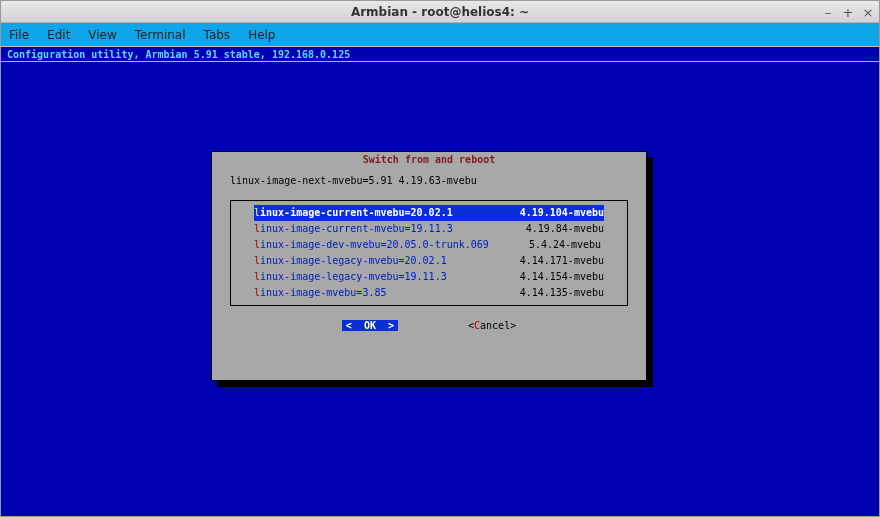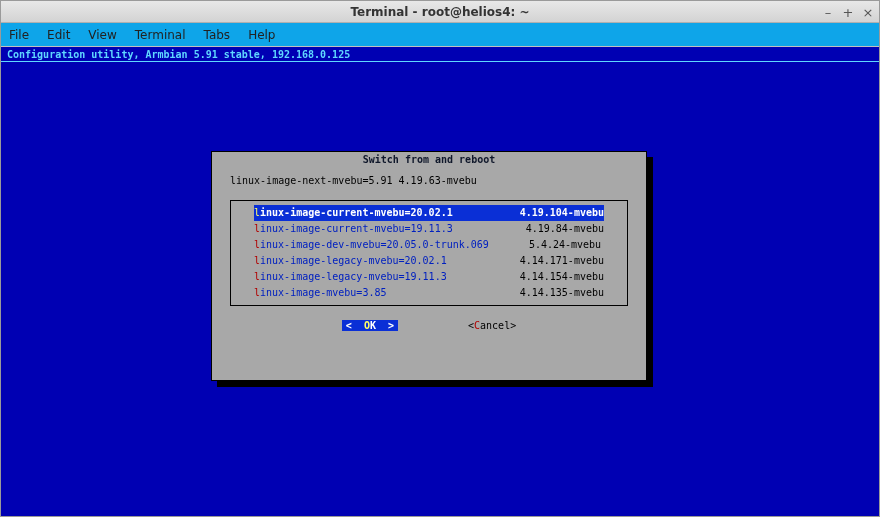--- a/index.html
+++ b/index.html
@@ -87,21 +87,21 @@
     position: absolute;
     left: 210px;
     top: 104px;
     width: 436px;
     height: 230px;
     background: #a8a8a8;
     border: 1px solid #000;
   }
   .dialog-title {
     text-align: center;
-    color: #0f172a;
+    color: #7f1d1d;
     font-weight: bold;
     padding-top: 2px;
     white-space: pre;
   }
   .dialog-subtitle {
     color: #000;
     padding: 10px 18px 0 18px;
     white-space: pre;
   }
   .listbox {
@@ -142,21 +142,21 @@
   .btn-ok .hot { color: #ffff66; }
   .btn-cancel {
     white-space: pre;
   }
   .btn-cancel .hot { color: #b00000; }
 </style>
 </head>
 <body>
 
 <div class="titlebar">
-  <div class="title">Terminal - root@helios4: ~</div>
+  <div class="title">Armbian - root@helios4: ~</div>
   <div class="winbtns">
     <span>–</span>
     <span>+</span>
     <span>×</span>
   </div>
 </div>
 
 <div class="menubar">
   <span>File</span>
   <span>Edit</span>

